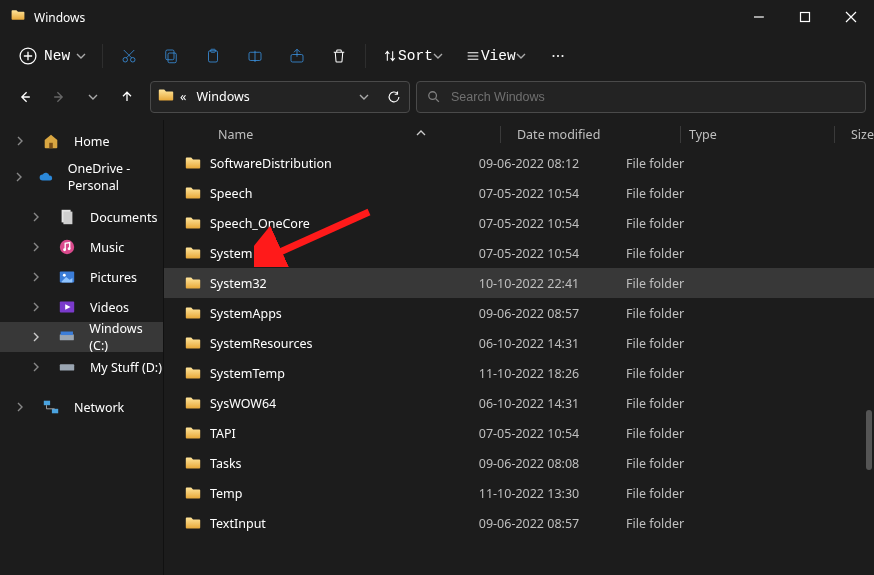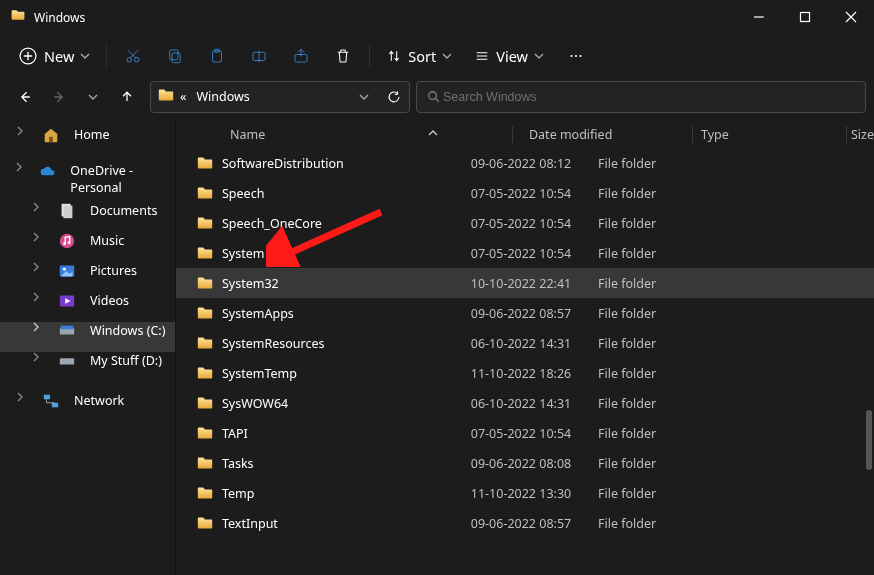--- a/index.html
+++ b/index.html
@@ -35,87 +35,88 @@
   .title-left { display: flex; align-items: center; gap: 8px; flex: 1; }
   .title-folder-icon { width: 16px; height: 16px; }
   .title-text { font-size: 12px; color: var(--txt); }
   .winctrl { width: 46px; height: 34px; display: flex; align-items: center; justify-content: center; }
   .winctrl svg { width: 12px; height: 12px; }
   
   .toolbar {
     display: flex; align-items: center; height: 44px;
     padding: 0 8px;
     gap: 2px;
+    font-family: Liberation Mono, monospace;
   }
   .tool-btn { display: flex; align-items: center; justify-content: center; height: 34px; min-width: 40px; border-radius: 4px; }
   .tool-btn svg { width: 18px; height: 18px; }
   .tool-blue svg { stroke: var(--blue); fill: none; }
   .new-btn { display: flex; align-items: center; gap: 6px; padding: 0 10px; height: 34px; }
   .new-icon { width:20px; height:20px; }
   .new-label { font-size: 14.5px; color: var(--txt); }
   .chev { width: 10px; height: 10px; }
   .toolbar-sep { width: 1px; height: 24px; background: var(--border); margin: 0 4px; }
-  .sort-view { display: flex; align-items: center; gap: 6px; padding: 0 10px; height: 34px; color: var(--txt); font-size: 14.5px; }
+  .sort-view { display: flex; align-items: center; padding: 0 10px; height: 34px; color: var(--txt); font-size: 14.5px; }
   
   .navrow {
     display: flex; align-items: center; gap: 6px;
     height: 42px; padding: 1px 8px 6px 8px;
   }
   .nav-arrows { display: flex; align-items: center; gap: 4px; padding: 0 2px; }
   .nav-btn { width: 30px; height: 30px; display:flex; align-items:center; justify-content:center; border-radius: 4px; }
   .addr {
     display: flex; align-items: center; gap: 0;
     flex: 0 0 260px;
     height: 32px; border: 1px solid #4a4a4a; border-radius: 4px; background: #232323;
     padding-left: 6px; position: relative;
   }
   .addr .crumb { display: flex; align-items: center; gap: 4px; padding: 0 5px; white-space: nowrap; font-size: 12.5px; height: 100%;}
   .addr .chev-r { width: 10px; height: 10px; }
   .addr .ctrls { display: flex; margin-left: auto; }
   .search {
     flex: 1; height: 32px; border: 1px solid #4a4a4a; border-radius: 4px;
-    background: #232323; display: flex; align-items: center; padding: 0 10px;
+    background: #232323; display: flex; align-items: center; gap: 8px; padding: 0 10px;
   }
   .search input {
     flex: 1; background: transparent; border: none; outline: none; color: var(--txt);
     font-size: 12.5px;
   }
   .search input::placeholder { color: #707070; }
   
   .body {
     display: flex; height: calc(575px - 34px - 44px - 42px);
   }
   .sidebar {
     width: 222px; border-right: 1px solid #111; overflow: hidden;
     padding-top: 6px;
   }
   .tree-row {
-    display: flex; gap: 14px; height: 30px;
+    display: flex; align-items: center; gap: 14px; height: 30px;
     padding-left: 4px; border-radius: 0;
   }
   .tree-row.sel { background: var(--sel); }
   .tree-chev { width: 16px; display: flex; justify-content: center; }
   .tree-icon { width: 18px; height: 18px; display:flex; align-items:center; justify-content:center; }
   .tree-label { font-size: 12.5px; color: var(--txt); }
   .indent1 { padding-left: 12px; }
   .indent2 { padding-left: 28px; }
   
   .content { flex: 1; position: relative; }
   .cols {
     display: flex; align-items: center; height: 28px; padding-left: 20px; position:relative;
   }
   .col { color: var(--txt-dim); font-size: 12.5px; position:relative;margin-left:34px; }
   .col-name { width: 248px; display:flex; align-items:center; gap: 6px;}
   .col-date { width: 146px; border-left:1px solid #3a3a3a; padding-left:16px;}
   .col-type { width: 120px; border-left:1px solid #3a3a3a; padding-left:8px;}
-  .col-size { flex:1; border-left:1px solid #3a3a3a; padding-left:4px;}
+  .col-size { flex:1; border-left:1px solid #3a3a3a; padding-left:16px;}
   .sort-ind { width:10px;height:10px; margin-left:auto; margin-right:40px;}
   .rows { overflow: hidden; position:relative; height: calc(100% - 28px);}
   .row {
-    display: flex; align-items: center; height: 30px; padding-left: 20px;
+    display: flex; align-items: center; height: 30px; padding-left: 20px; gap: 20px;
   }
   .row.sel { background: var(--sel); }
   .cell-name { width: 248px; display:flex; align-items:center; gap: 8px; }
   .cell-date { width: 146px; padding-left:8px; color: var(--txt-dim); text-align: center;}
   .cell-type { width: 120px; padding-left:8px; color: var(--txt-dim);}
   .cell-size { flex:1; padding-left:8px;}
   .folder-icon { width:18px; height:18px; }
   .scroll-stub { position:absolute; right:2px; width:6px; background:#555; border-radius:3px;}
   
   .arrow-annot { position:absolute; pointer-events:none; }

